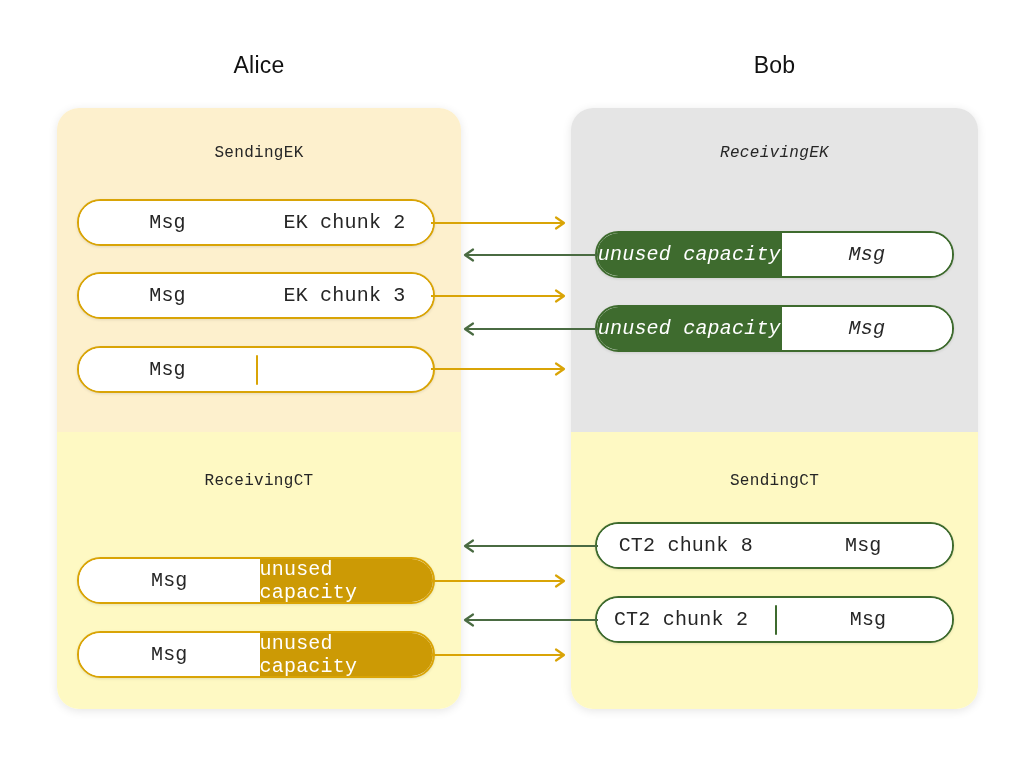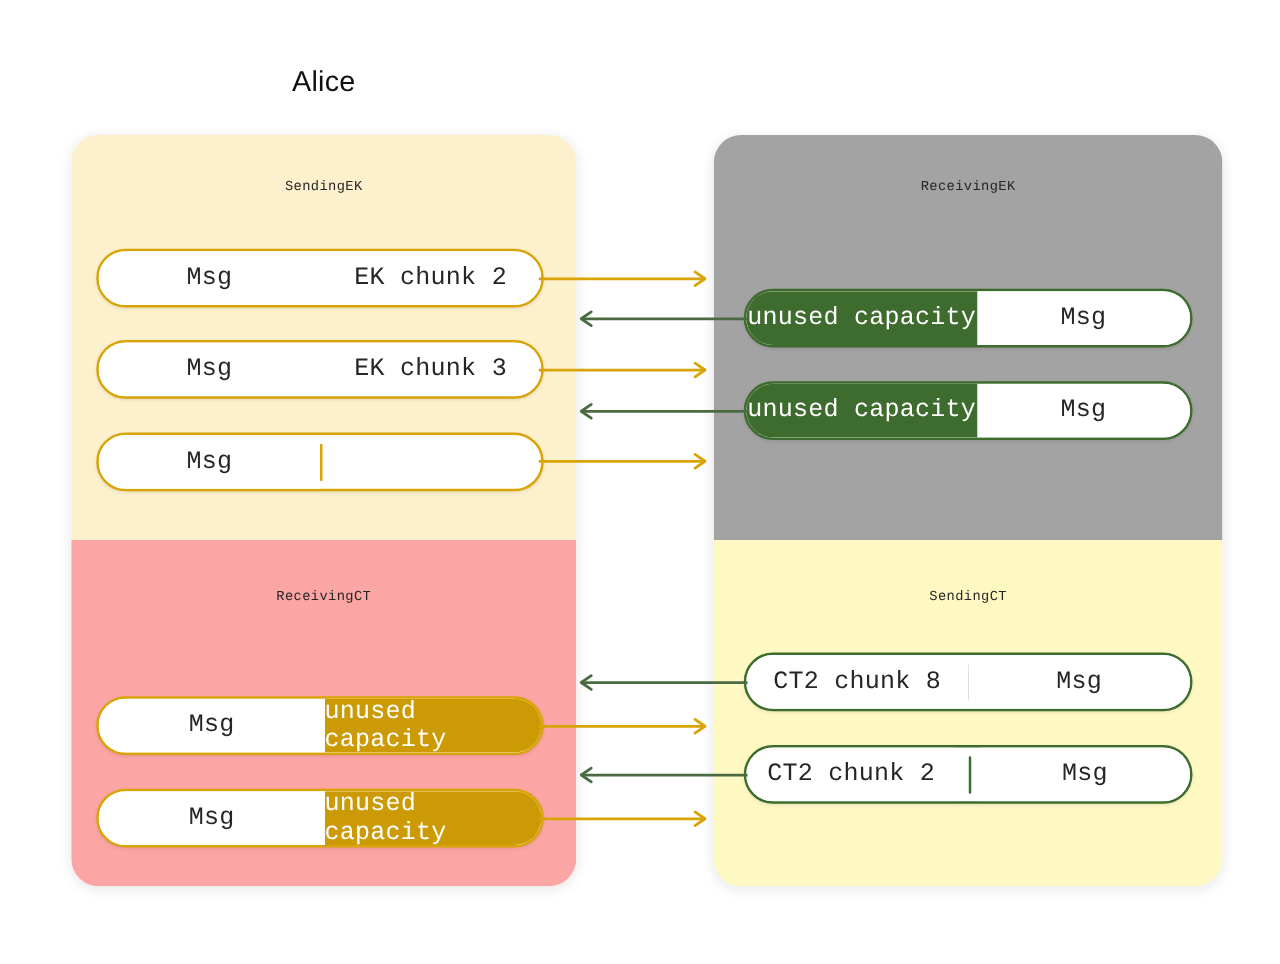--- a/index.html
+++ b/index.html
@@ -46,31 +46,31 @@
 
   .half {
     position: absolute;
     left: 0;
     width: 100%;
   }
   .half.top    { top: 0;     height: 324px; }
   .half.bottom { top: 324px; height: 277px; }
 
   #alice-top    { background: #FDF0CD; }
-  #alice-bottom { background: #fca5a5; }
-  #bob-top      { background: #a3a3a3; }
+  #alice-bottom { background: #fef9c3; }
+  #bob-top      { background: #e5e5e5; font-style: italic; }
   #bob-bottom   { background: #fef9c3; }
 
   .section-title {
     position: absolute;
     left: 0;
     width: 100%;
     text-align: center;
     font-family: "Liberation Mono", "DejaVu Sans Mono", monospace;
-    font-size: 11px;
+    font-size: 16px;
     color: #262626;
     letter-spacing: 0.3px;
   }
   #sending-ek-title   { top: 36px; }
   #receiving-ek-title { top: 36px; }
   #receiving-ct-title { top: 40px; }
   #sending-ct-title   { top: 40px; }
 
   
   .pill {
@@ -118,20 +118,21 @@
     pointer-events: none;
   }
   .arrow svg { display: block; overflow: visible; }
 </style>
 </head>
 <body>
 
 <div id="stage">
 
   <div class="party-title" id="alice-title">Alice</div>
+  <div class="party-title" id="bob-title">Bob</div>
 
   <div class="panel" id="alice-panel">
 
     <div class="half top" id="alice-top">
       <div class="section-title" id="sending-ek-title">SendingEK</div>
 
       <div class="pill gold" style="left:20px; top:91px; width:358px;">
         <div class="seg white" style="width:50%;">Msg</div>
         <div class="divider gold" style="left:50%;"></div>
         <div class="seg white" style="width:50%;">EK chunk 2</div>

